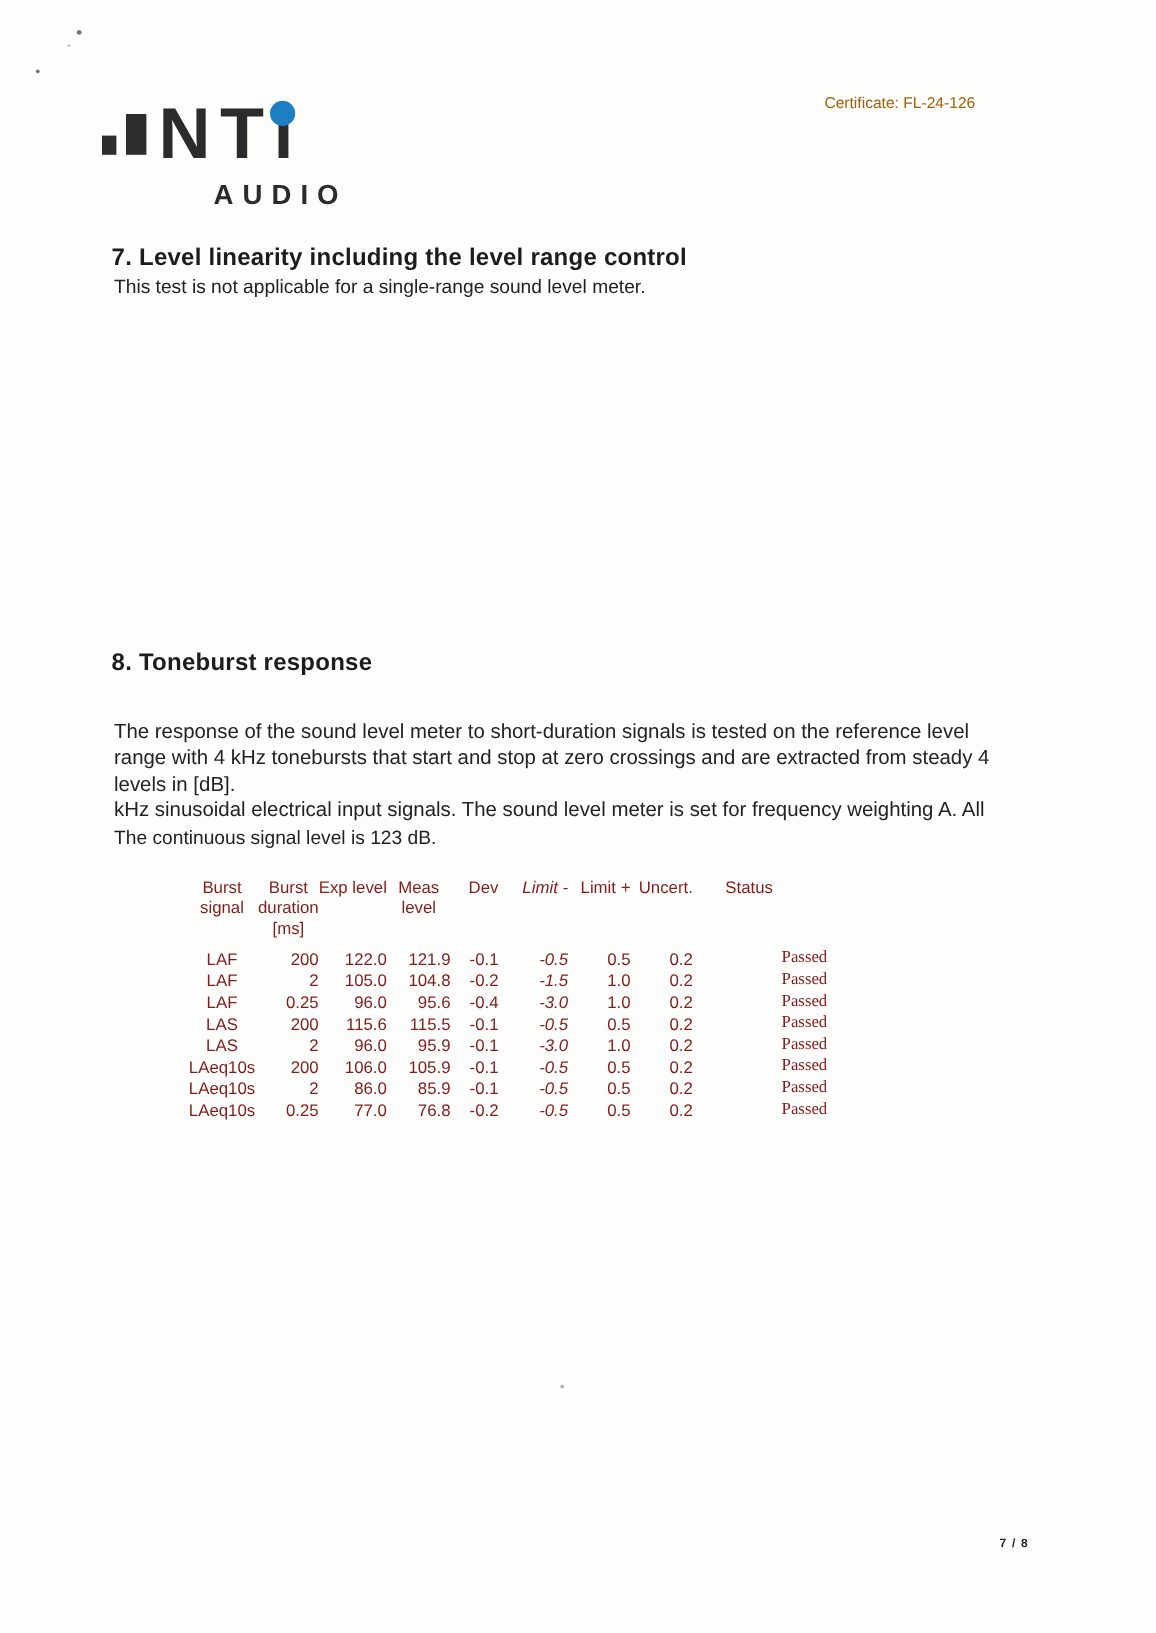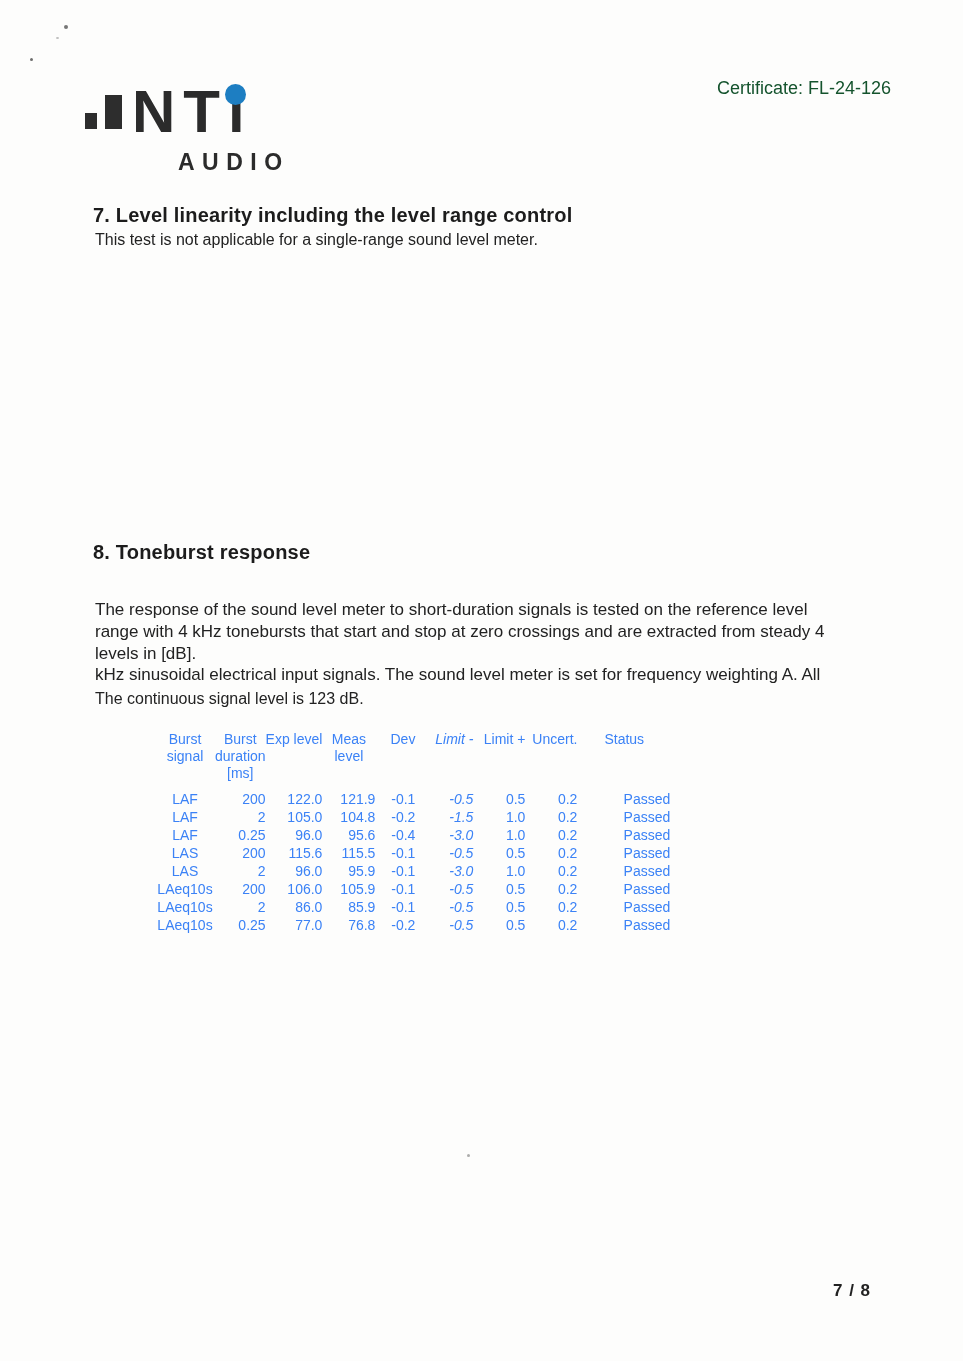--- a/index.html
+++ b/index.html
@@ -36,22 +36,22 @@
     position:absolute; left:-3px; top:2px;
     width:21px; height:21px; border-radius:50%;
   }
   .logo-sub {
     margin-left:93px; margin-top:7px;
     font-size:23px; font-weight:700; letter-spacing:7.5px; color:#2b2b2b;
   }
 
   
   .certificate {
-    position:absolute; left:717px; top:78px;
-    font-size:18px; color:#14532d;
+    position:absolute; left:687px; top:78px;
+    font-size:13px; color:#a16207;
   }
 
   
   .s7-heading, .s8-heading {
     position:absolute; left:93px;
     font-size:20px; font-weight:700; letter-spacing:.2px; color:#1c1c1c;
     white-space:nowrap;
   }
   .s7-heading { top:204px; }
   .s7-body {
@@ -64,47 +64,47 @@
     font-size:17px; color:#222; line-height:21.8px;
   }
   .s8-para div { white-space:nowrap; }
   .s8-note {
     position:absolute; left:95px; top:690px;
     font-size:16px; color:#222; white-space:nowrap;
   }
 
   
   .tb-wrap { position:absolute; left:155px; top:731px; }
-  table.tb { border-collapse:collapse; border-spacing:0; font-size:14px; color:#3b82f6; }
+  table.tb { border-collapse:collapse; border-spacing:0; font-size:14px; color:#7f1d1d; }
   .tb th { font-weight:400; vertical-align:top; line-height:17px; padding:0 0 8px 0; white-space:nowrap; }
   .tb td { line-height:18px; height:18px; padding:0; white-space:nowrap; }
 
   .tb .c0 { width:60px; }
   .tb .c1 { width:48px; }
   .tb .c2 { width:52px; }
   .tb .c3 { width:53px; }
   .tb .c4 { width:40px; }
   .tb .c5 { width:58px;font-style:italic; }
   .tb .c6 { width:52px; }
   .tb .c7 { width:52px; }
   .tb .c8 { width:112px; }
 
   .tb td.c0 { text-align:center; }
   .tb td.c1, .tb td.c2, .tb td.c3, .tb td.c4,
   .tb td.c5, .tb td.c6, .tb td.c7 { text-align:right; }
-  .tb td.c8 { text-align:center; padding-left:27px; }
+  .tb td.c8 { text-align:right; padding-left:27px;font-family:Liberation Serif, serif; }
 
   .tb th.c0, .tb th.c1, .tb th.c3 { text-align:center; }
   .tb th.c2, .tb th.c4, .tb th.c5, .tb th.c6, .tb th.c7 { text-align:right; }
   .tb th.c8 { text-align:left; padding-left:27px; }
 
   
   .page-number {
     position:absolute; left:833px; top:1281px;
-    font-size:17px; font-weight:700; color:#222; letter-spacing:1px;
+    font-size:10px; font-weight:700; color:#222; letter-spacing:1px;
   }
 </style>
 </head>
 <body>
 
 <div class="page">
 
   <span class="speck s1"></span>
   <span class="speck s2"></span>
   <span class="speck s3"></span>

